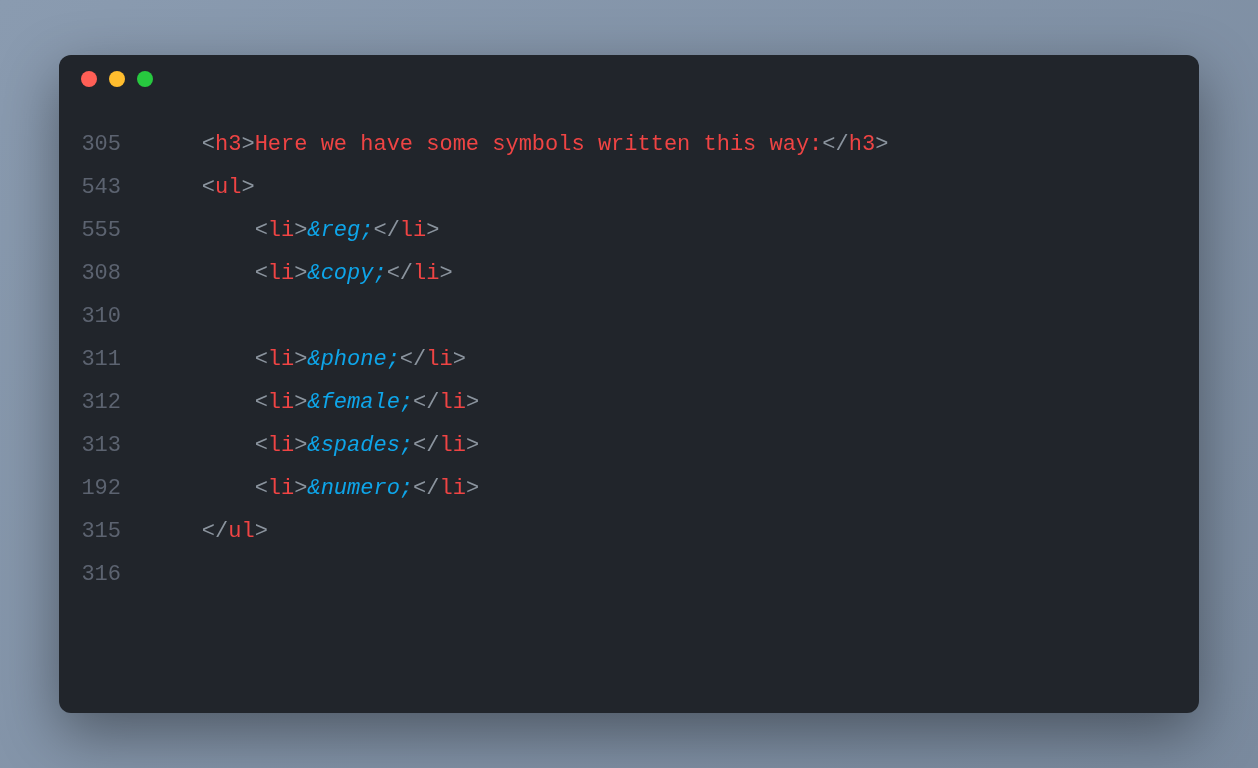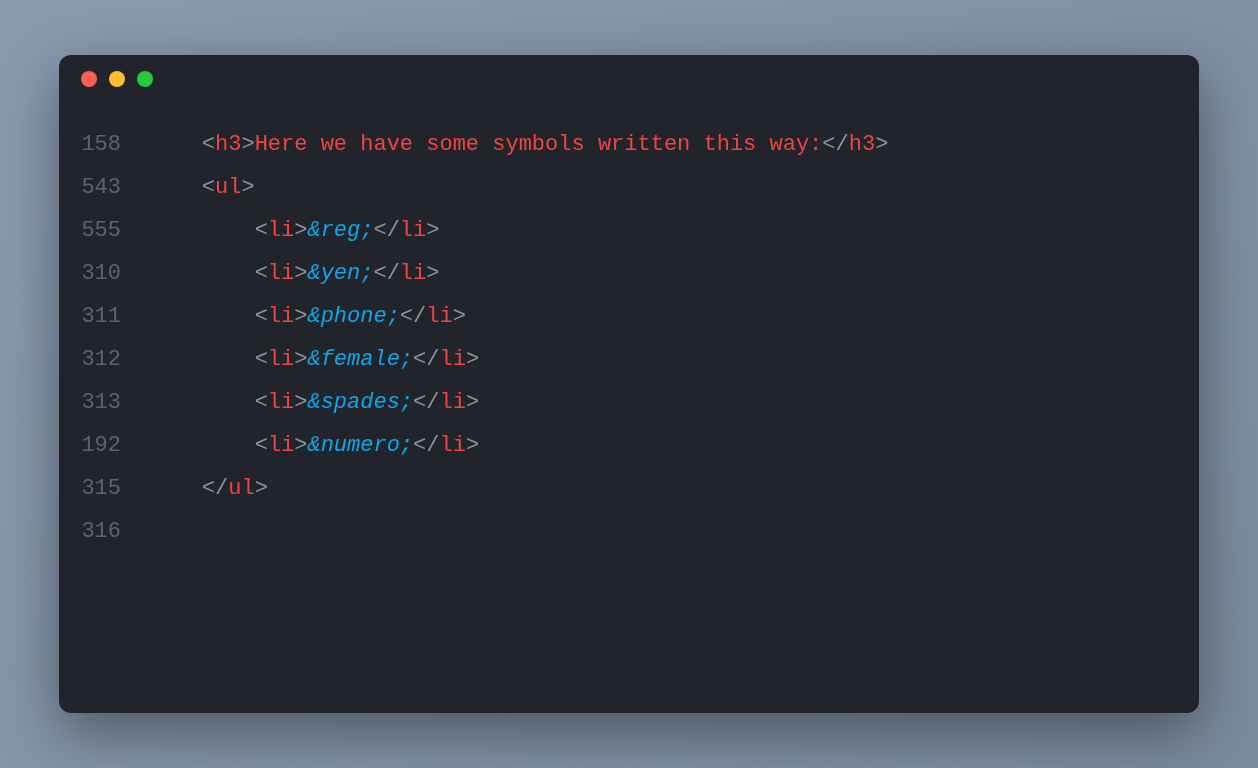--- a/index.html
+++ b/index.html
@@ -74,39 +74,42 @@
 
   <div class="titlebar">
     <div class="traffic-light red"></div>
     <div class="traffic-light yellow"></div>
     <div class="traffic-light green"></div>
   </div>
 
   <div class="code-area">
 
     <div class="code-line">
-      <span class="line-number">158</span>
+      <span class="line-number">305</span>
       <span class="code-content"><span>    </span><span class="bracket">&lt;</span><span class="tagname">h3</span><span class="bracket">&gt;</span><span class="plaintext">Here we have some symbols written this way:</span><span class="bracket">&lt;/</span><span class="tagname">h3</span><span class="bracket">&gt;</span></span>
     </div>
 
     <div class="code-line">
       <span class="line-number">543</span>
       <span class="code-content"><span>    </span><span class="bracket">&lt;</span><span class="tagname">ul</span><span class="bracket">&gt;</span></span>
     </div>
 
     <div class="code-line">
       <span class="line-number">555</span>
       <span class="code-content"><span>        </span><span class="bracket">&lt;</span><span class="tagname">li</span><span class="bracket">&gt;</span><span class="entity">&amp;reg;</span><span class="bracket">&lt;/</span><span class="tagname">li</span><span class="bracket">&gt;</span></span>
     </div>
 
+    <div class="code-line">
+      <span class="line-number">308</span>
+      <span class="code-content"><span>        </span><span class="bracket">&lt;</span><span class="tagname">li</span><span class="bracket">&gt;</span><span class="entity">&amp;copy;</span><span class="bracket">&lt;/</span><span class="tagname">li</span><span class="bracket">&gt;</span></span>
+    </div>
 
 
     <div class="code-line">
       <span class="line-number">310</span>
-      <span class="code-content"><span>        </span><span class="bracket">&lt;</span><span class="tagname">li</span><span class="bracket">&gt;</span><span class="entity">&amp;yen;</span><span class="bracket">&lt;/</span><span class="tagname">li</span><span class="bracket">&gt;</span></span>
     </div>
 
     <div class="code-line">
       <span class="line-number">311</span>
       <span class="code-content"><span>        </span><span class="bracket">&lt;</span><span class="tagname">li</span><span class="bracket">&gt;</span><span class="entity">&amp;phone;</span><span class="bracket">&lt;/</span><span class="tagname">li</span><span class="bracket">&gt;</span></span>
     </div>
 
     <div class="code-line">
       <span class="line-number">312</span>
       <span class="code-content"><span>        </span><span class="bracket">&lt;</span><span class="tagname">li</span><span class="bracket">&gt;</span><span class="entity">&amp;female;</span><span class="bracket">&lt;/</span><span class="tagname">li</span><span class="bracket">&gt;</span></span>

